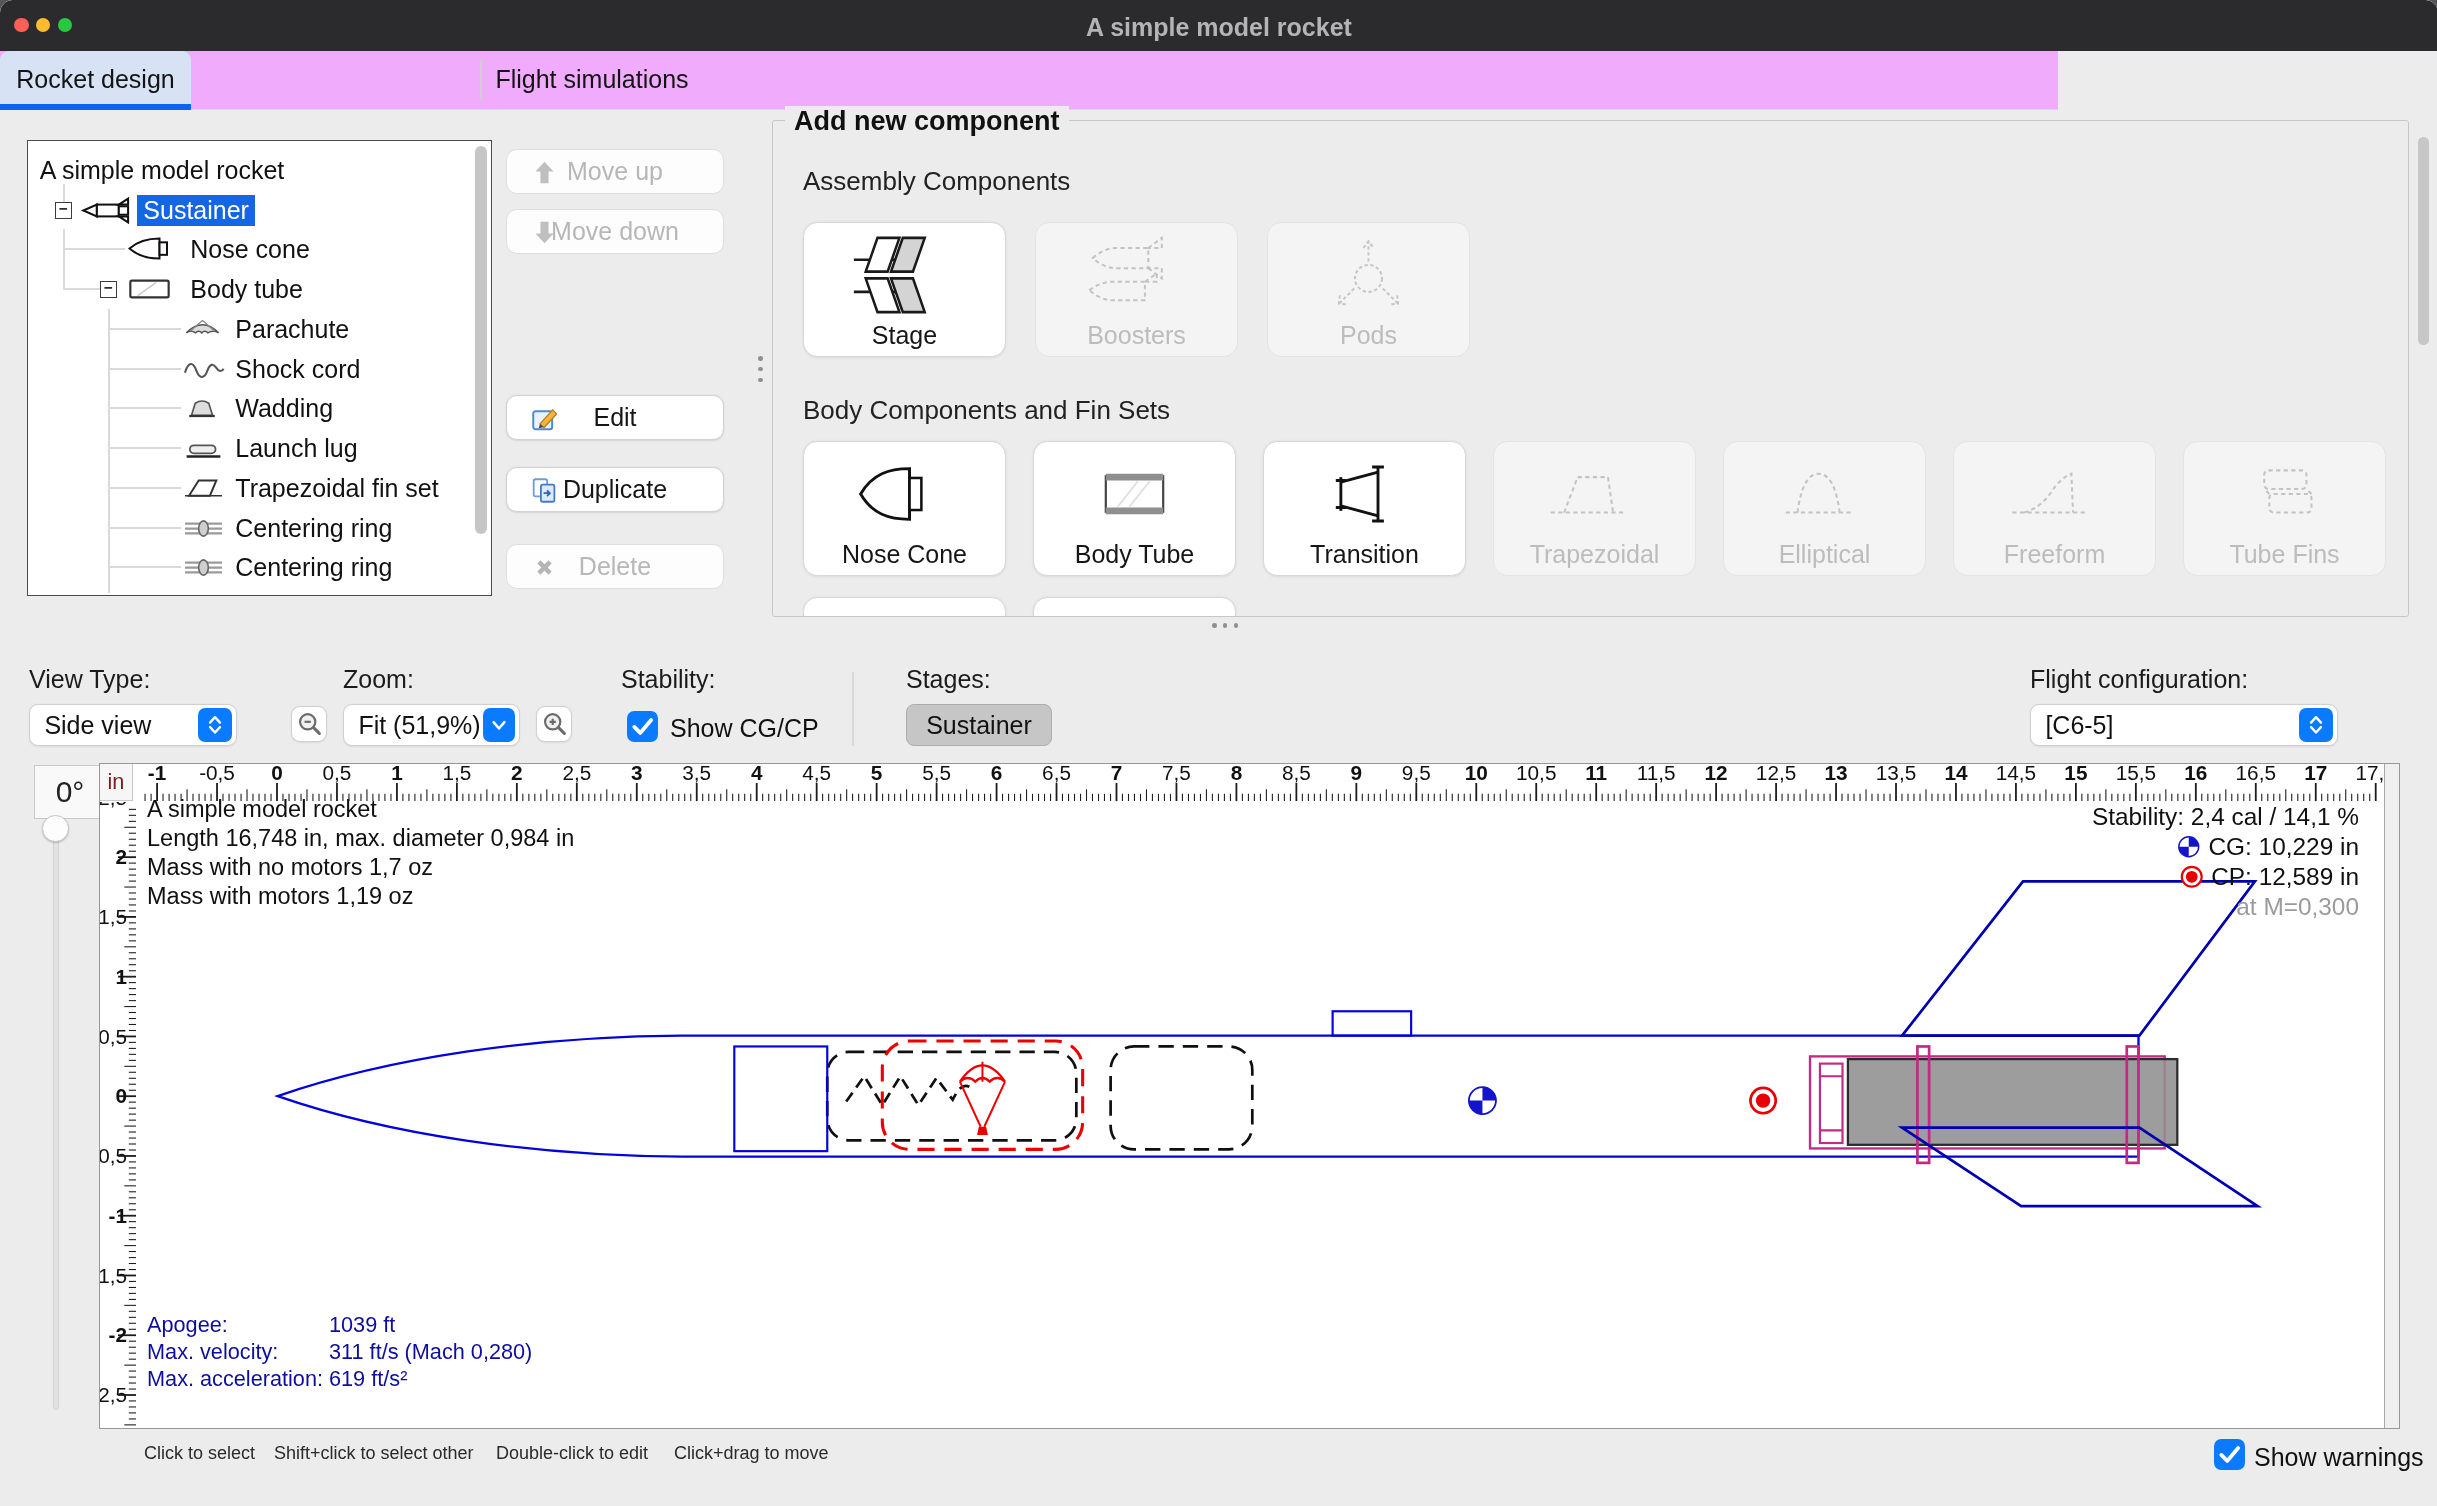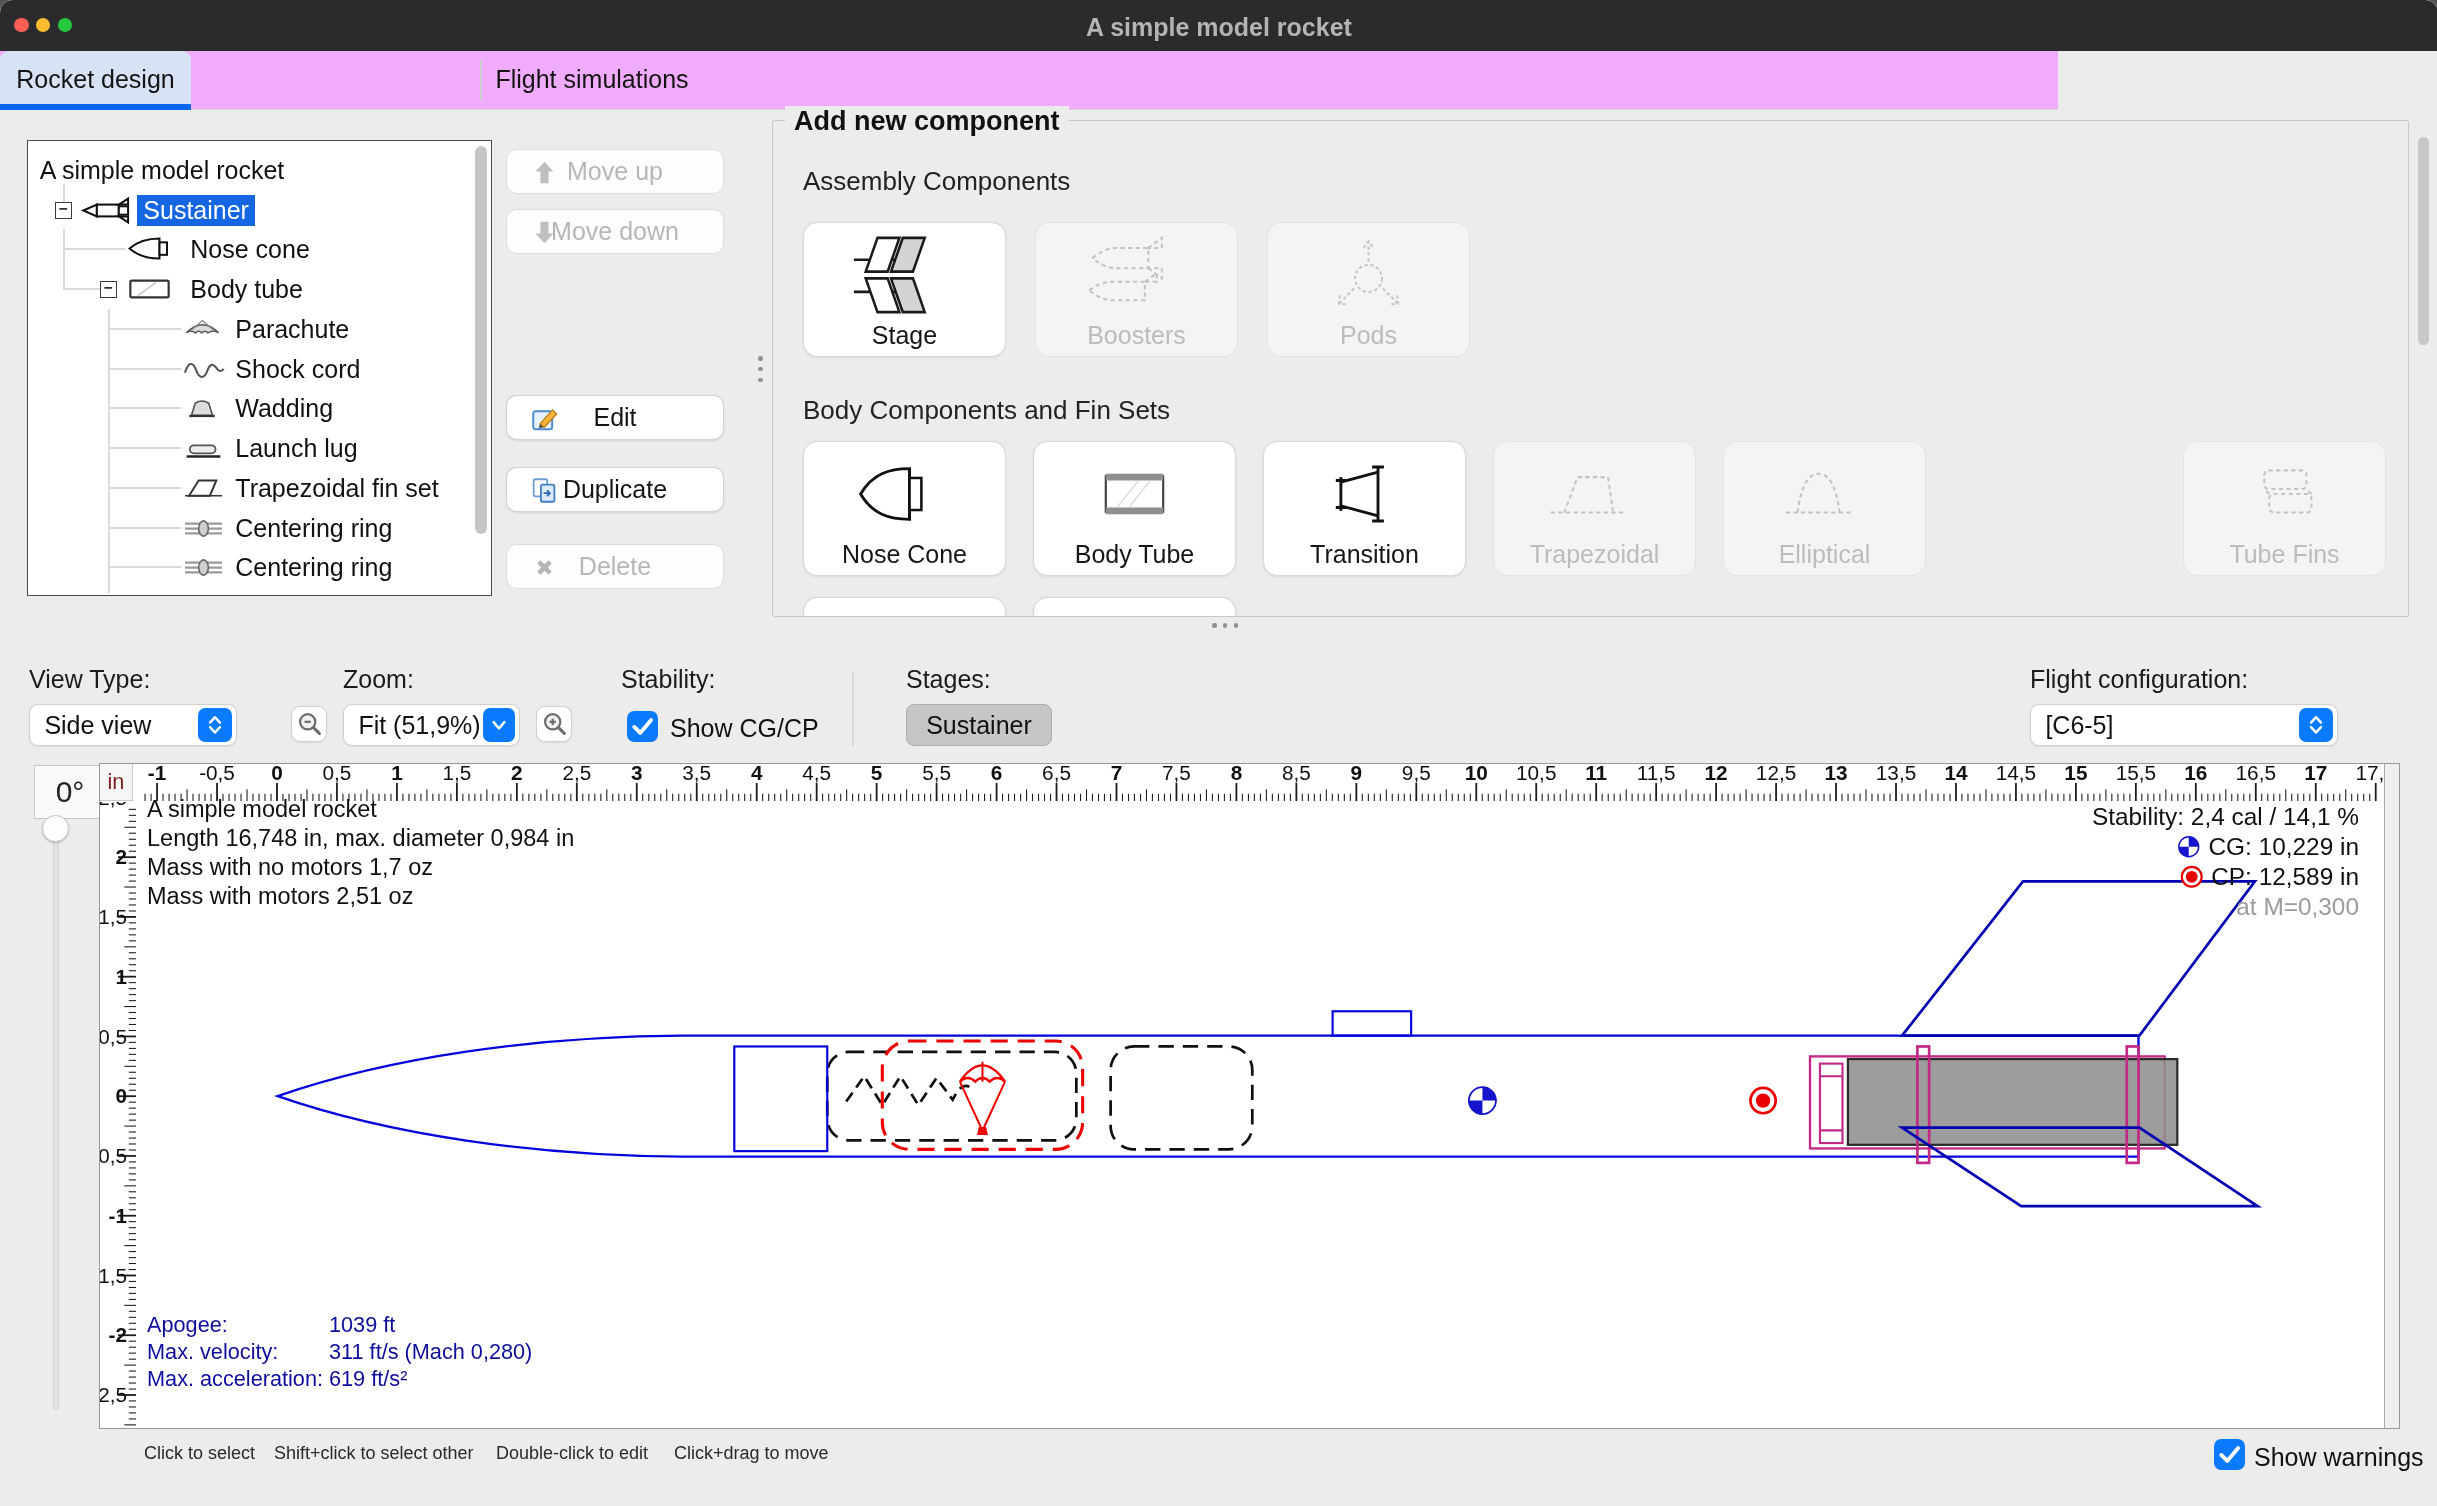--- a/index.html
+++ b/index.html
@@ -374,20 +374,31 @@
       <div class="cbtn disabled" style="left: 950px; top: 320px;">
         <div class="cic">
           <svg viewBox="0 0 160 100" width="135" height="90">
             <g fill="none" stroke="#c3c3c3" stroke-width="2.4" stroke-dasharray="5 4">
               <path d="M48 72 Q54 26 73 26 Q92 26 98 72"></path>
               <path d="M34 72 H112"></path>
             </g>
           </svg>
         </div>
         <div class="clbl">Elliptical</div>
+      </div>
+      <div class="cbtn disabled" style="left: 1180px; top: 320px;">
+        <div class="cic">
+          <svg viewBox="0 0 160 100" width="135" height="90">
+            <g fill="none" stroke="#c3c3c3" stroke-width="2.4" stroke-dasharray="5 4">
+              <path d="M44 72 Q64 66 76 48 Q86 32 100 26 L102 72"></path>
+              <path d="M30 72 H116"></path>
+            </g>
+          </svg>
+        </div>
+        <div class="clbl">Freeform</div>
       </div>
       <div class="cbtn disabled" style="left: 1410px; top: 320px;">
         <div class="cic">
           <svg viewBox="0 0 160 100" width="135" height="90">
             <g fill="none" stroke="#c3c3c3" stroke-width="2.4" stroke-dasharray="5 4">
               <rect x="56" y="22" width="50" height="22" rx="5"></rect>
               <rect x="62" y="50" width="50" height="22" rx="5"></rect>
               <path d="M62 50 L56 44 M112 50 L106 44"></path>
             </g>
           </svg>
@@ -1039,21 +1050,21 @@
         </svg>
       </div>
     <div id="inbox">in</div>
     <div id="cscroll"></div>
   </div>
 
   <div id="rocketinfo">
       <div>A simple model rocket</div>
       <div>Length 16,748 in, max. diameter 0,984 in</div>
       <div>Mass with no motors 1,7 oz</div>
-      <div>Mass with motors 2,51 oz</div>
+      <div>Mass with motors 1,19 oz</div>
     </div>
   <div id="stabblock">
     <div class="row">Stability: 2,4 cal / 14,1 %</div>
     <div class="row">
         <span>
           <svg viewBox="0 0 26 26" width="23.5" height="23.5">
             <circle cx="13" cy="13" r="11" fill="#fff" stroke="#1414cc" stroke-width="1.6"></circle>
             <path d="M13 13 L13 2 A11 11 0 0 1 24 13 Z" fill="#1414cc"></path>
             <path d="M13 13 L13 24 A11 11 0 0 1 2 13 Z" fill="#1414cc"></path>
           </svg>

